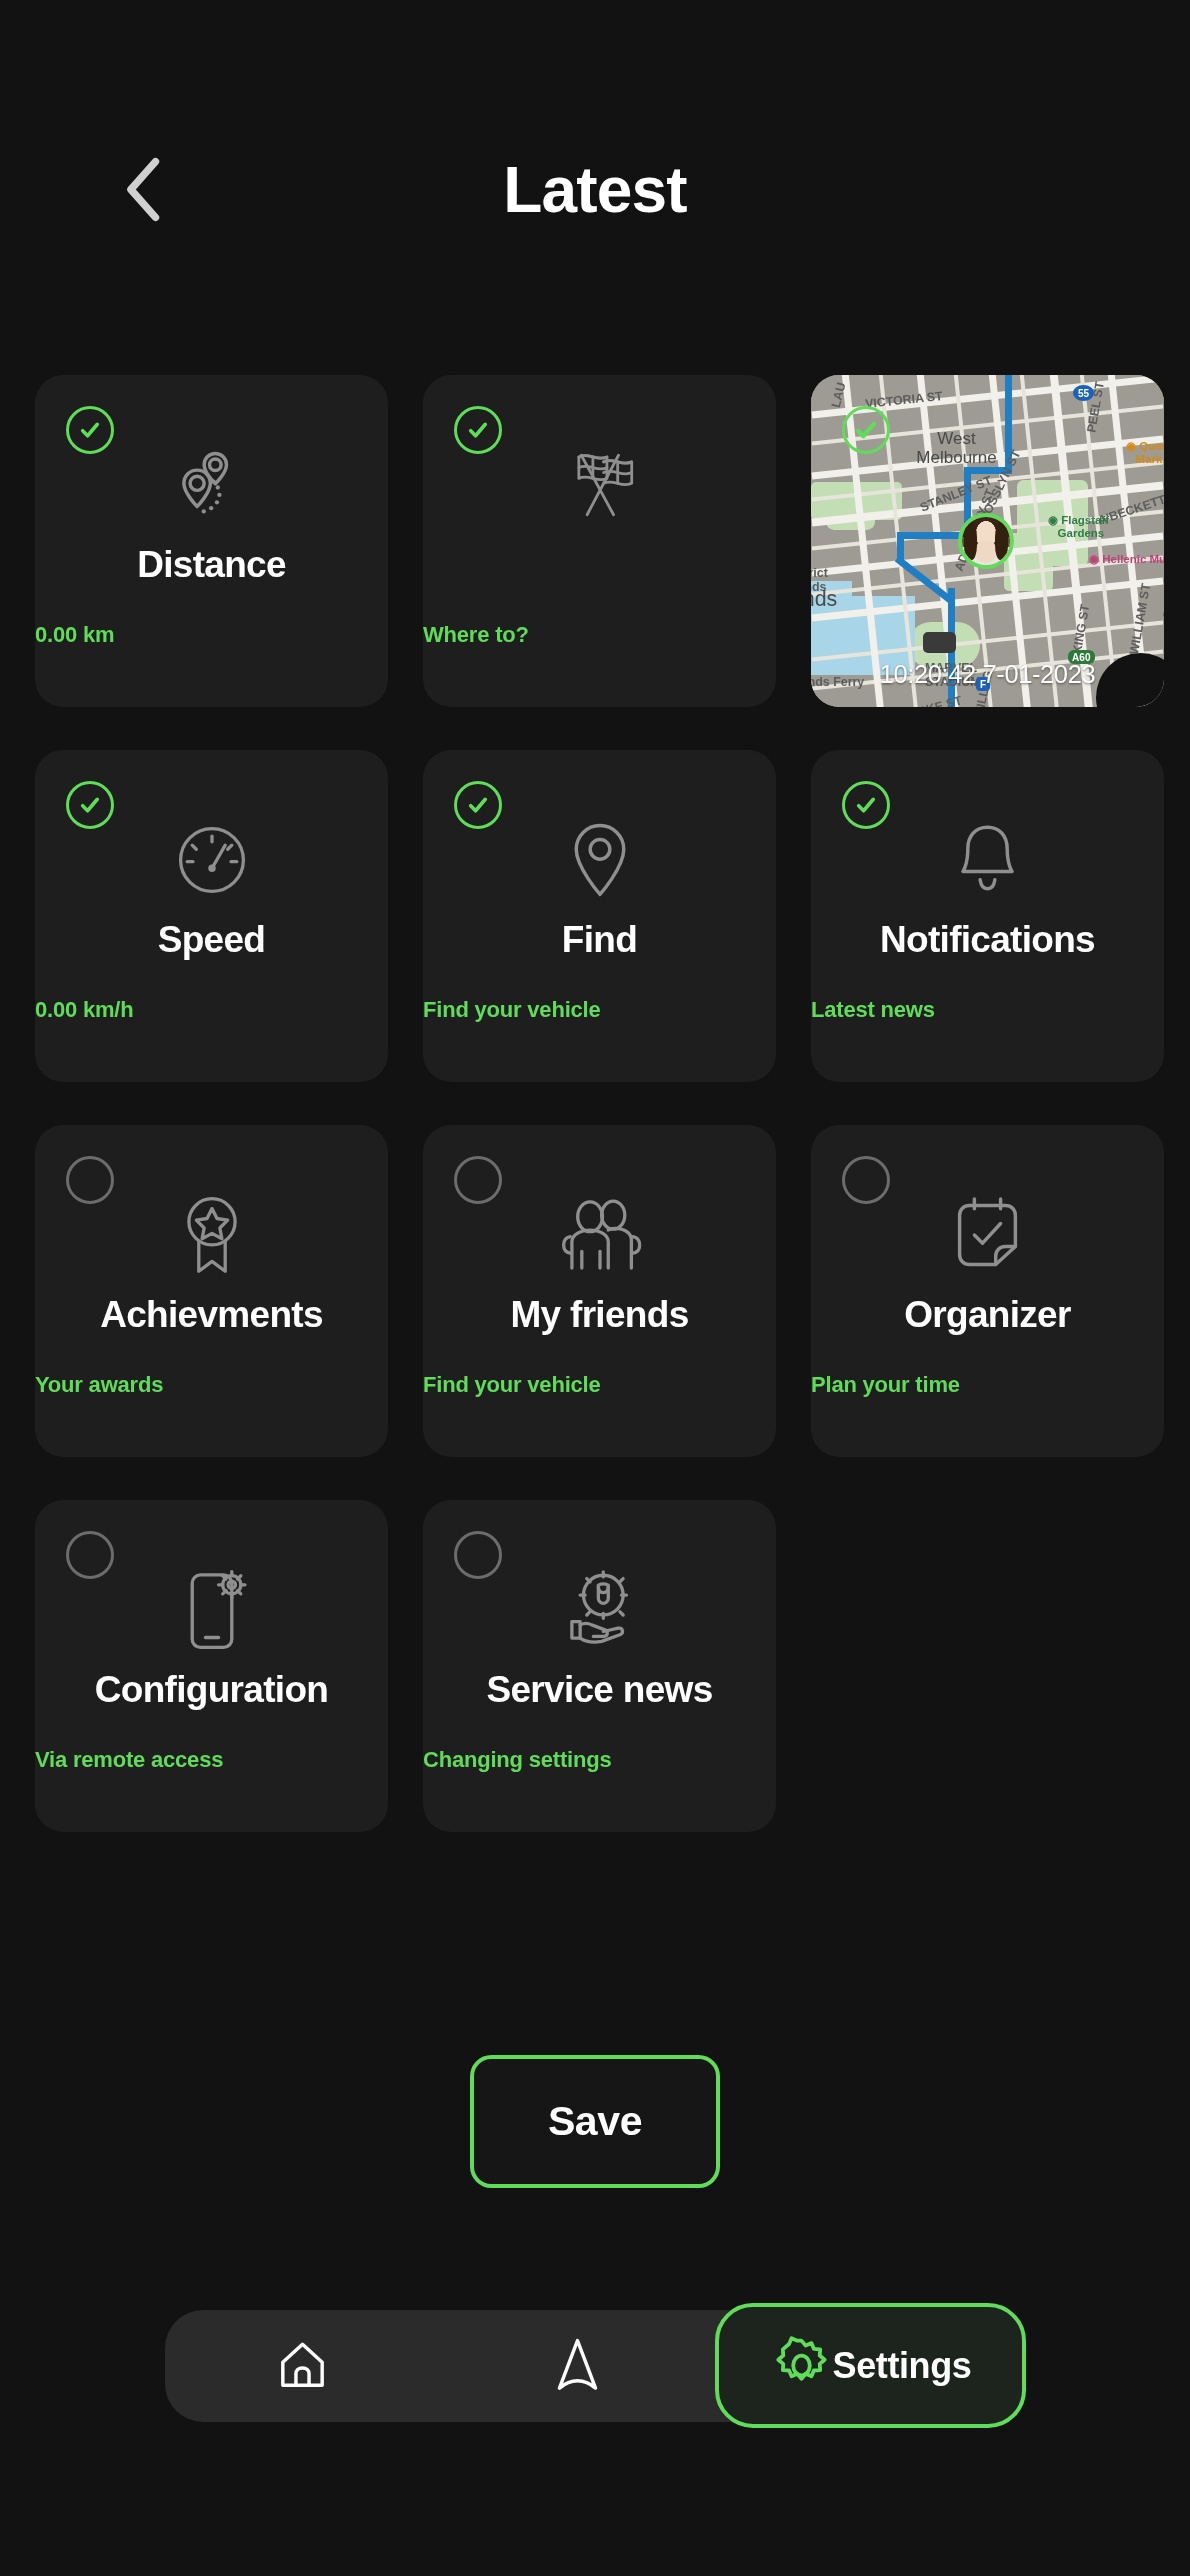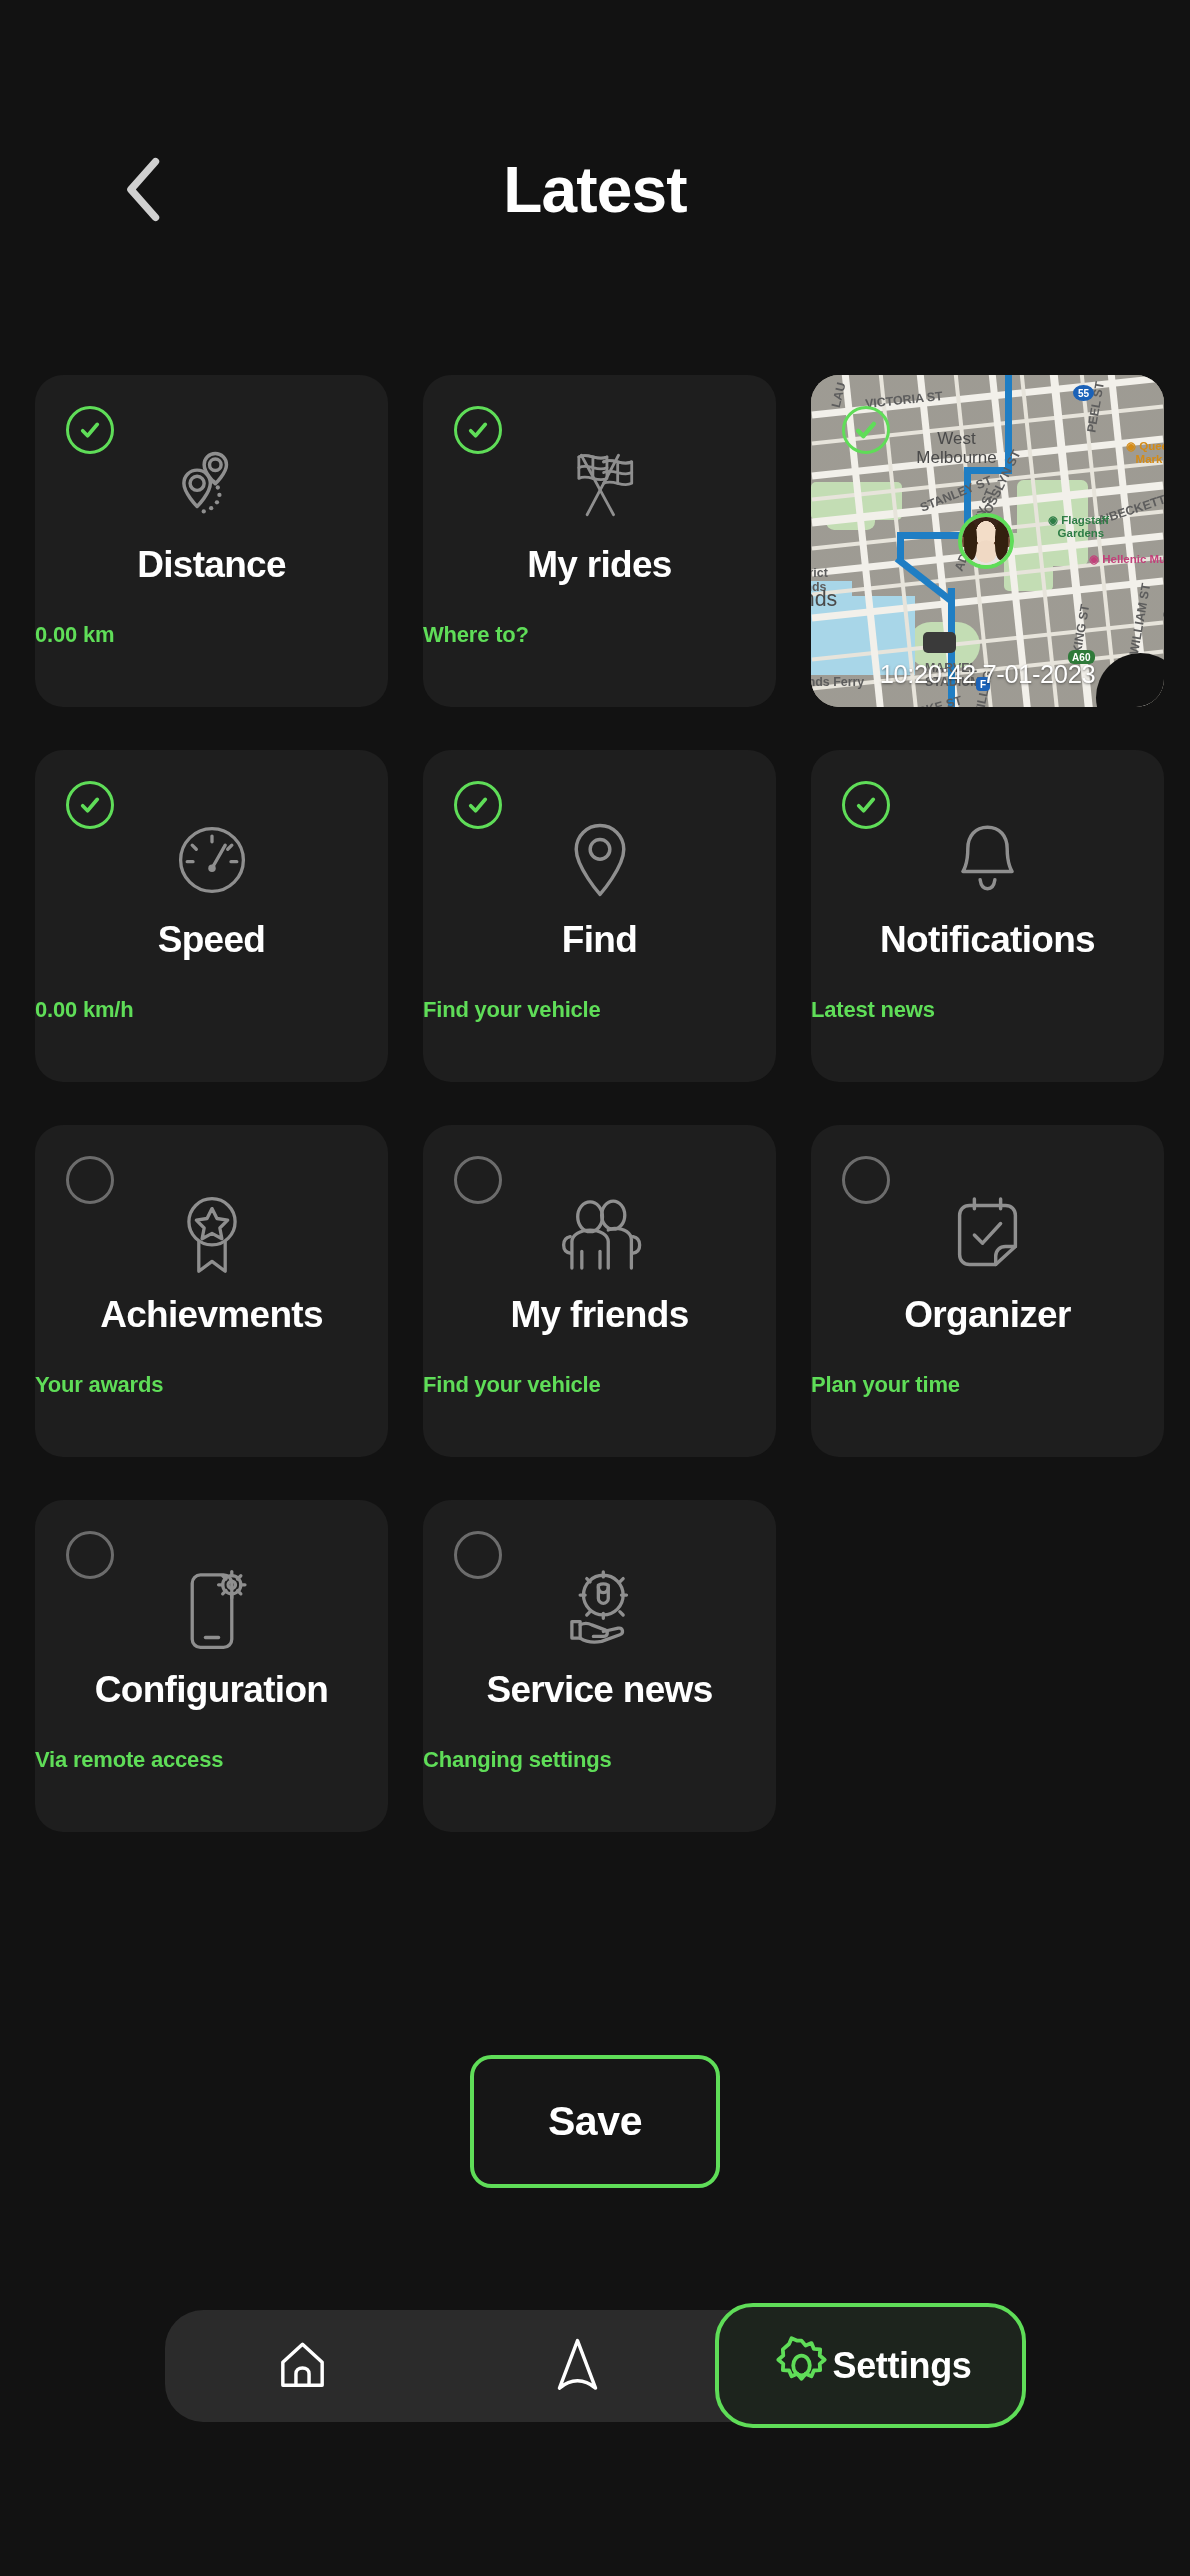--- a/index.html
+++ b/index.html
@@ -358,21 +358,20 @@
           <g fill="none" stroke="#8f8f8f" stroke-width="3.4" stroke-linecap="round" stroke-linejoin="round">
             <path d="M30 12c12-6 22 6 34 0v26c-12 6-22-6-34 0z"></path>
             <path d="M46 12c12-6 22 6 34 0v26c-12 6-22-6-34 0" transform="translate(14,6)"></path>
             <line x1="33" y1="10" x2="72" y2="82"></line>
             <line x1="78" y1="10" x2="40" y2="82"></line>
             <path d="M30 25c12-6 22 6 34 0M47 12v26M30 12c12-6 22 6 34 0"></path>
             <path d="M60 18c12-6 22 6 34 0M77 18v26M60 31c12-6 22 6 34 0"></path>
           </g>
         </svg>
       </div>
-      <div class="card-title">My rides</div>
       <div class="card-sub">Where to?</div>
     </div>
 
     <div class="card map-card">
       <div class="map-inner">
         <div class="map-layer">
 
           <div class="map-green" style="left:206px;top:105px;width:71px;height:86px;border-radius:6.6px;"></div>
           <div class="map-green" style="left:193px;top:158px;width:49px;height:58px;border-radius:5px;"></div>
           <div class="map-green" style="left:0px;top:107px;width:91px;height:38px;border-radius:5px;"></div>

